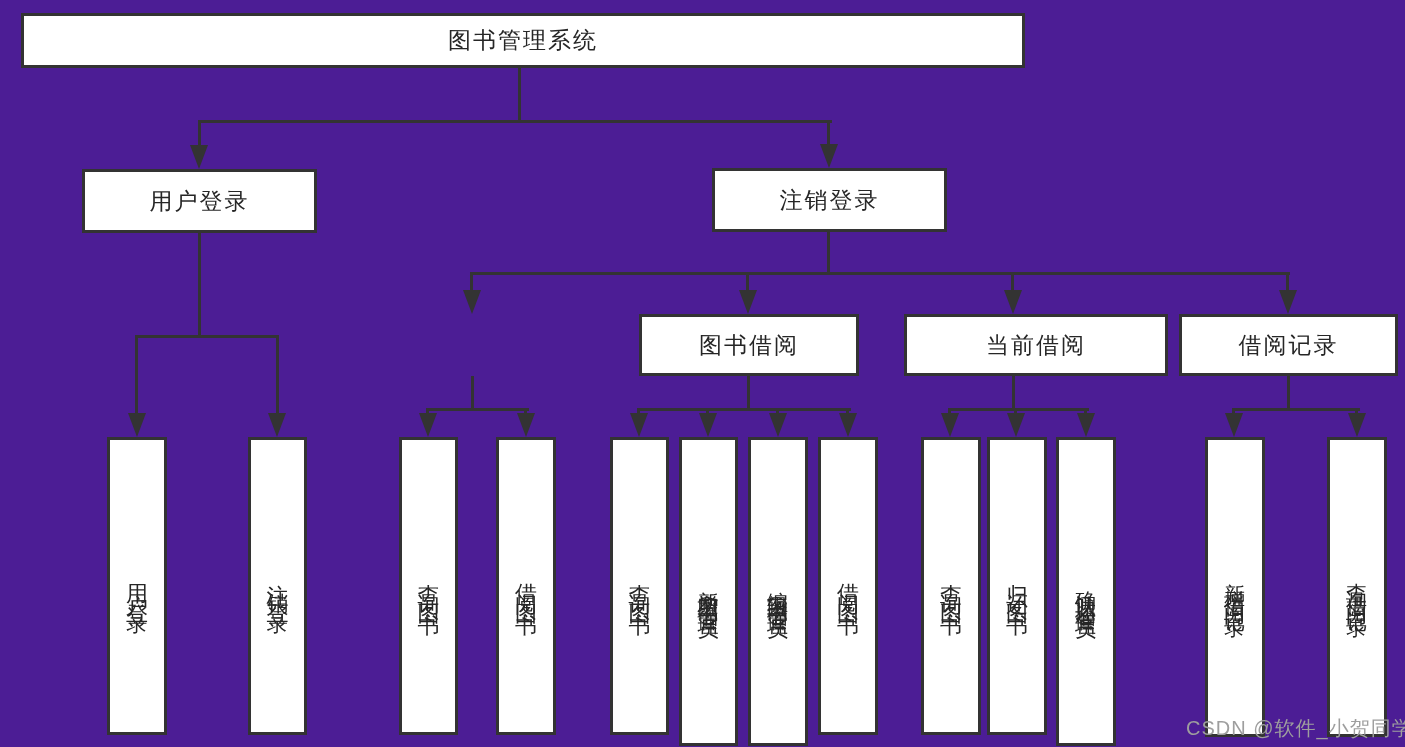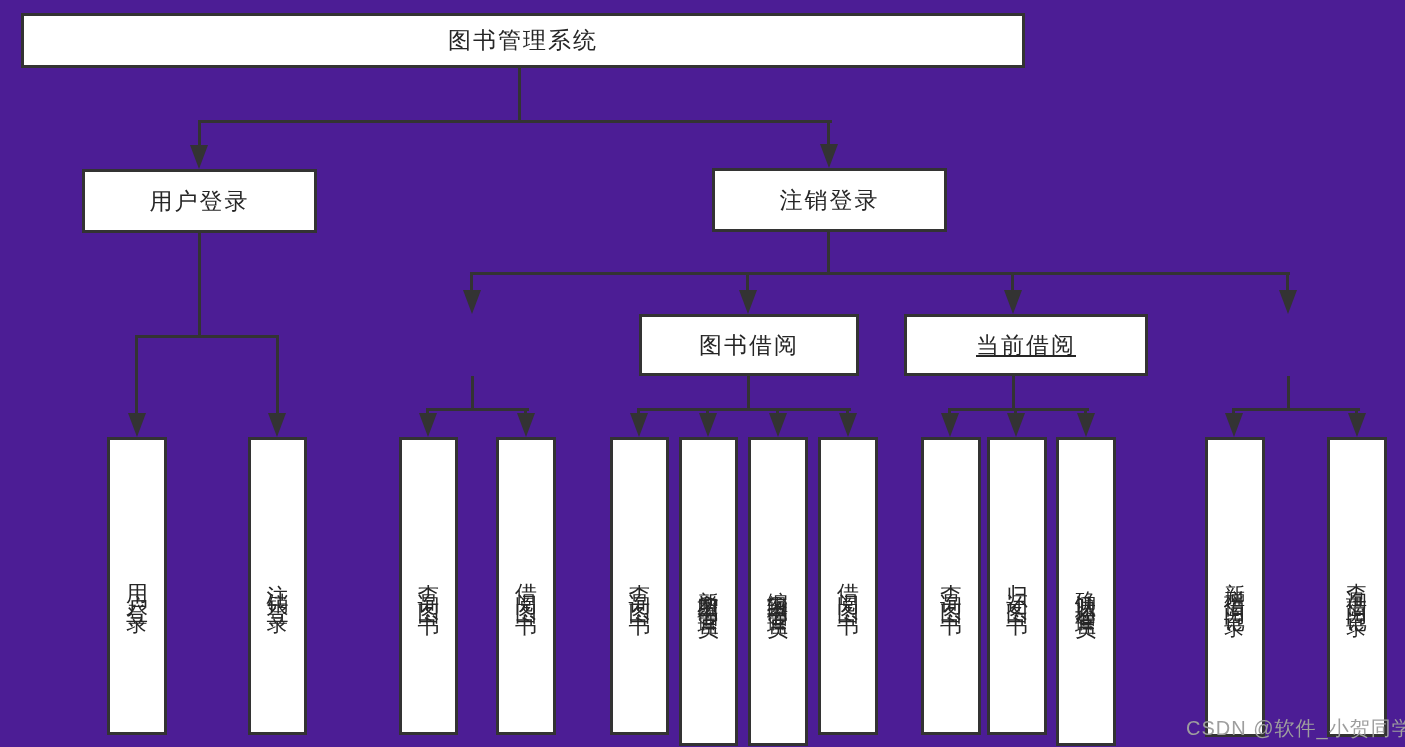--- a/index.html
+++ b/index.html
@@ -46,24 +46,27 @@
 
   <div class="box" style="left:712px;top:168px;width:235px;height:64px;">
     <span class="hlabel">注销登录</span>
   </div>
 
 
   <div class="box" style="left:639px;top:314px;width:220px;height:62px;">
     <span class="hlabel">图书借阅</span>
   </div>
 
-  <div class="box" style="left:904px;top:314px;width:244px;height:62px;text-decoration:underline;">
+  <div class="box" style="left:904px;top:314px;width:264px;height:62px;">
     <span class="hlabel">当前借阅</span>
   </div>
 
+  <div class="box" style="left:1179px;top:314px;width:219px;height:62px;">
+    <span class="hlabel">借阅记录</span>
+  </div>
 
   <div class="box" style="left:107px;top:437px;width:60px;height:298px;">
     <span class="vlabel">用户登录</span>
   </div>
   <div class="box" style="left:248px;top:437px;width:59px;height:298px;">
     <span class="vlabel">注销登录</span>
   </div>
 
   <div class="box" style="left:399px;top:437px;width:59px;height:298px;">
     <span class="vlabel">查询图书</span>

